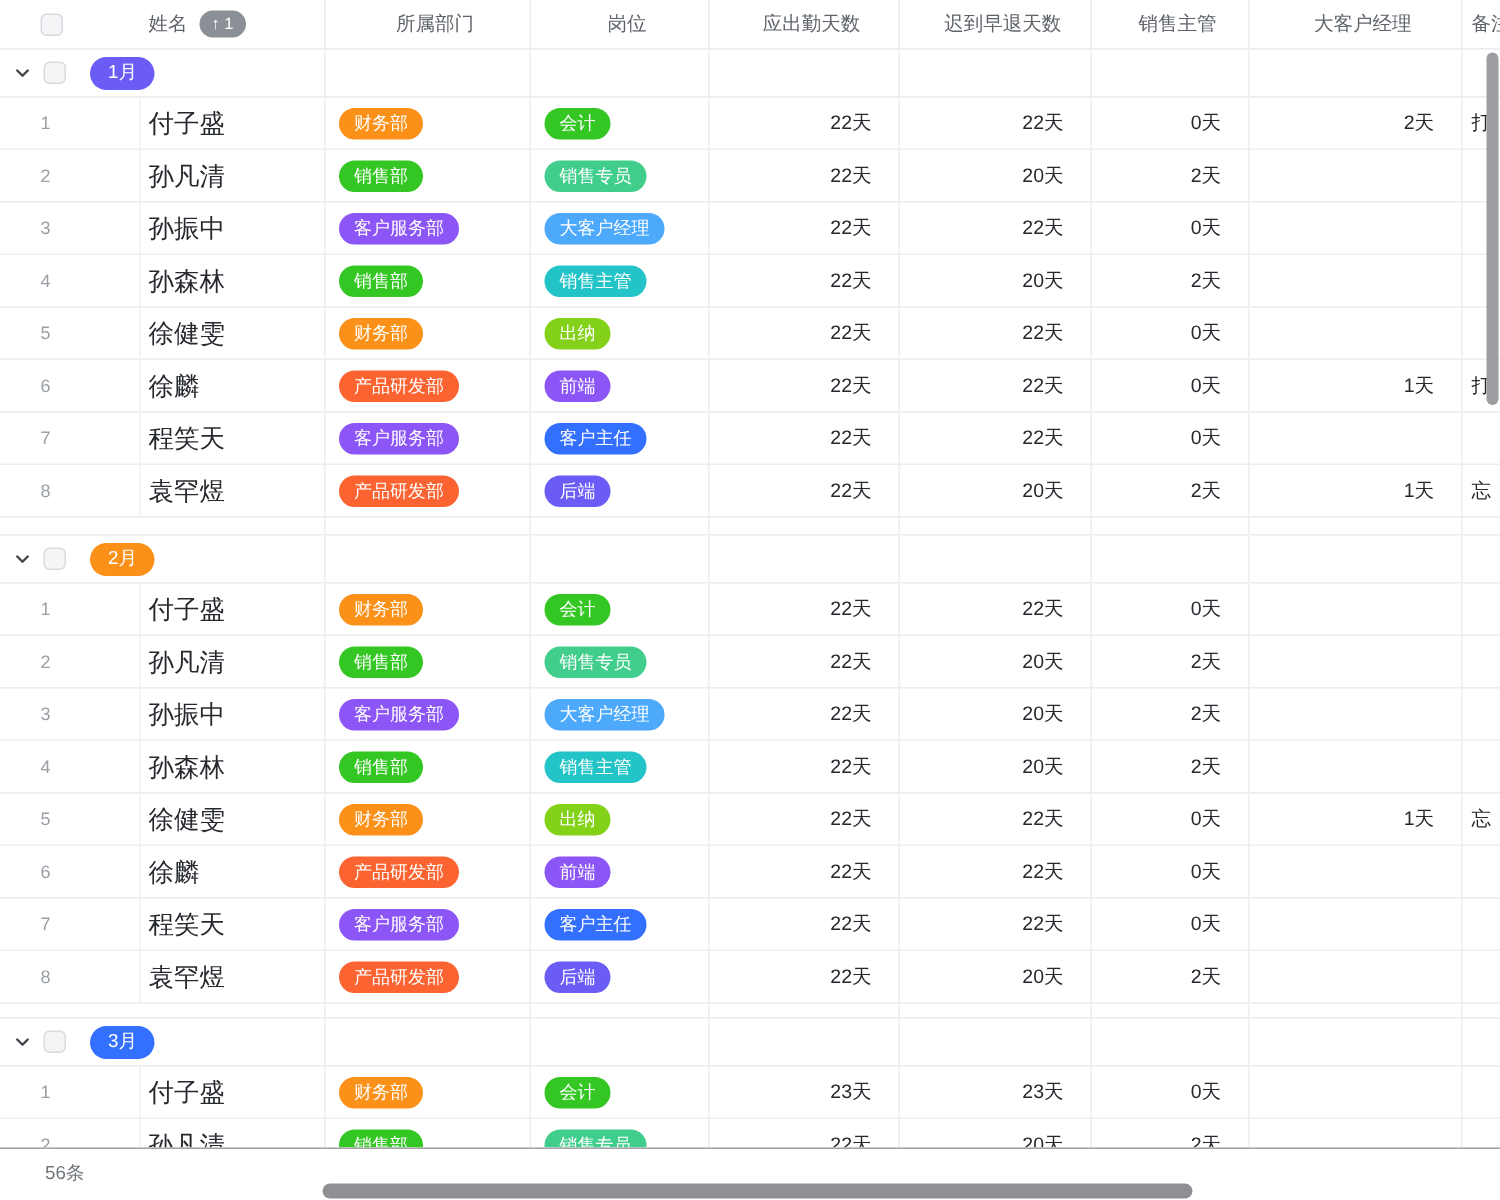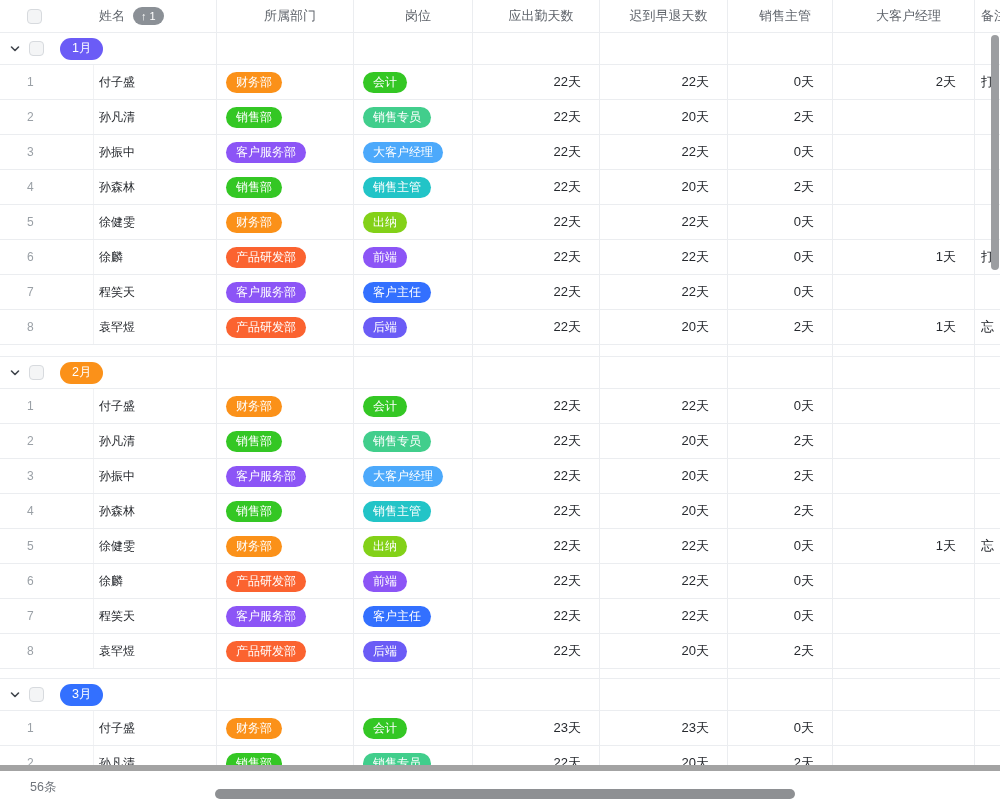--- a/index.html
+++ b/index.html
@@ -12,38 +12,38 @@
   .row.header{height:33px;}
   .row.group{height:32px;}
   .row.data{height:35px;}
   .cell{display:flex;align-items:center;border-right:1px solid #ebedf0;overflow:hidden;box-sizing:border-box;}
   .cell.last{border-right:none;}
   .hcell{color:#5f646b;font-size:13px;}
   .pad10{padding-left:10px;justify-content:center;}
   .gutter-h{border-right:1px solid transparent;padding-left:27px;}
   .name-cell-h{padding-left:5px;border-right:1px solid #ebedf0;}
   .gutter-cell{border-right:1px solid #f1f2f4;padding-left:27px;color:#9aa0a6;font-size:12px;}
-  .name-cell{padding-left:5px;font-size:12px;color:#26292e;}
+  .name-cell{padding-left:5px;font-size:17px;color:#26292e;}
   .tag-cell{padding-left:9px;}
   .num-cell{justify-content:flex-end;padding-right:18px;font-size:13px;color:#26292e;}
   .remark-cell{padding-left:6px;font-size:13px;border-right:none;}
   .groupcell{grid-column:1 / 3;padding-left:9px;}
   .blankcell{grid-column:1 / 3;}
   .checkbox{display:inline-block;width:15px;height:15px;border:1px solid #d7dade;border-radius:4px;
             background:#f4f5f6;box-sizing:border-box;flex:0 0 auto;}
   .group .checkbox{margin-left:8px;}
   .chev{display:inline-flex;width:12px;height:12px;flex:0 0 auto;}
   .gpill{display:inline-flex;align-items:center;height:22px;padding:0 12px;border-radius:11px;
          color:#fff;font-size:12.5px;margin-left:16px;white-space:nowrap;}
   .badge{display:inline-flex;align-items:center;height:21px;padding:0 10px;border-radius:10.5px;
          color:#fff;font-size:12px;white-space:nowrap;text-align:center;}
   .sortpill{display:inline-flex;align-items:center;height:18px;padding:0 8px;border-radius:9px;
             background:#8b9096;color:#fff;font-size:11px;margin-left:8px;white-space:nowrap;}
   .footer{position:absolute;left:0;top:765px;width:1000px;height:35px;background:#fff;
-          border-top:6px solid #a3a3a3;box-sizing:border-box;z-index:5;}
+          border-top:1px solid #a3a3a3;box-sizing:border-box;z-index:5;}
   .count{position:absolute;left:30px;top:8px;font-size:12.5px;color:#70757c;}
   .vscroll{position:absolute;right:1px;top:35px;width:8px;height:235px;background:#9c9ea1;
            border-radius:4px;z-index:7;}
   .hscroll{position:absolute;left:215px;top:789px;width:580px;height:10px;background:#8e9093;
            border-radius:5px;z-index:7;}
 </style>
 </head>
 <body>
 
 <div class="app">

